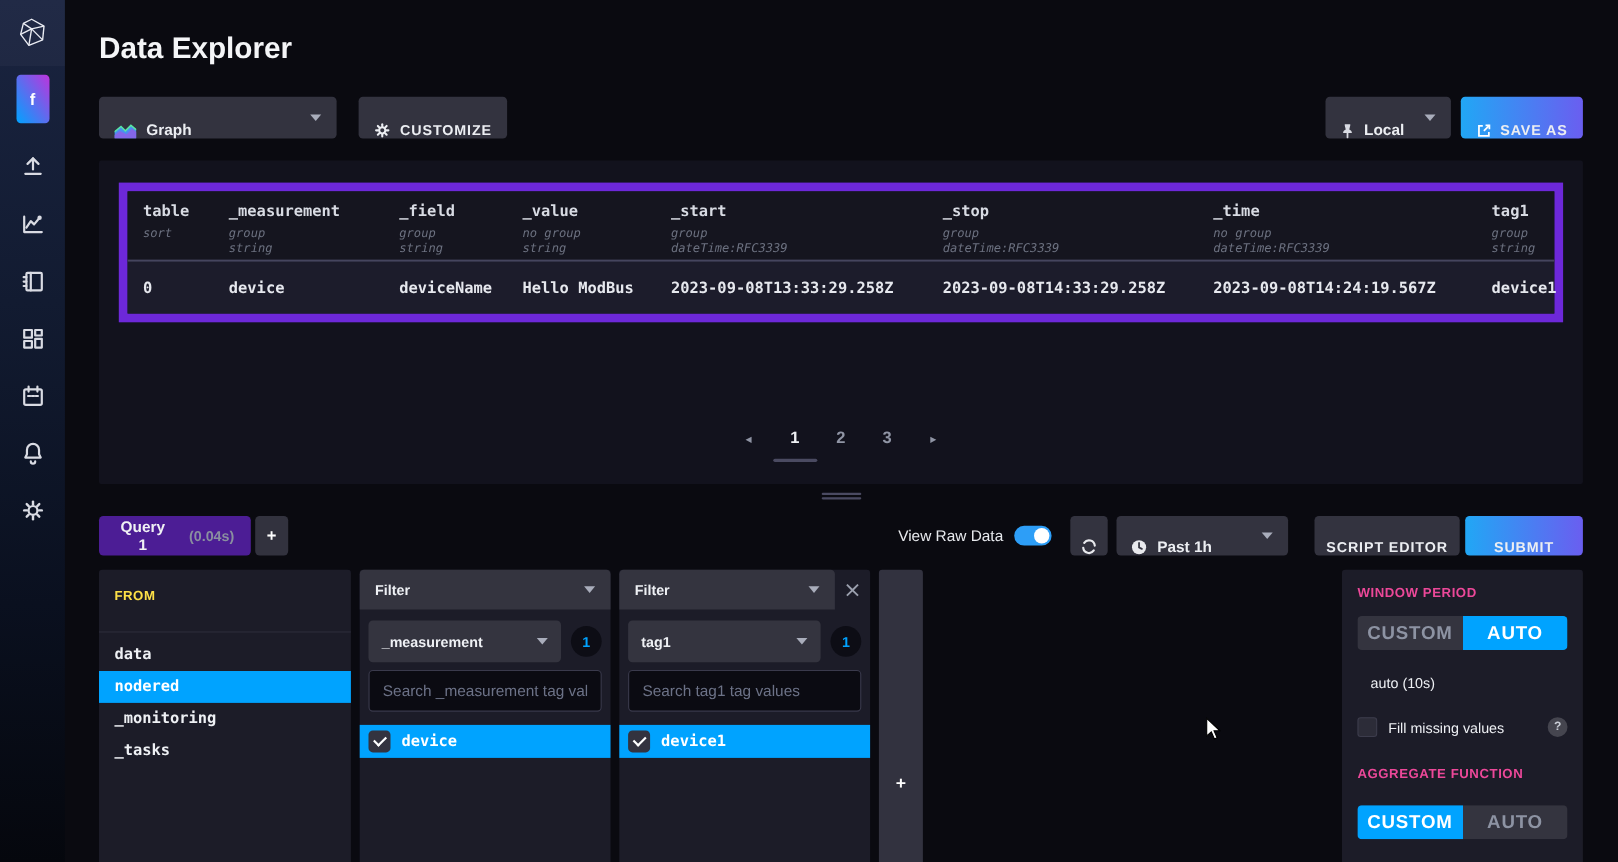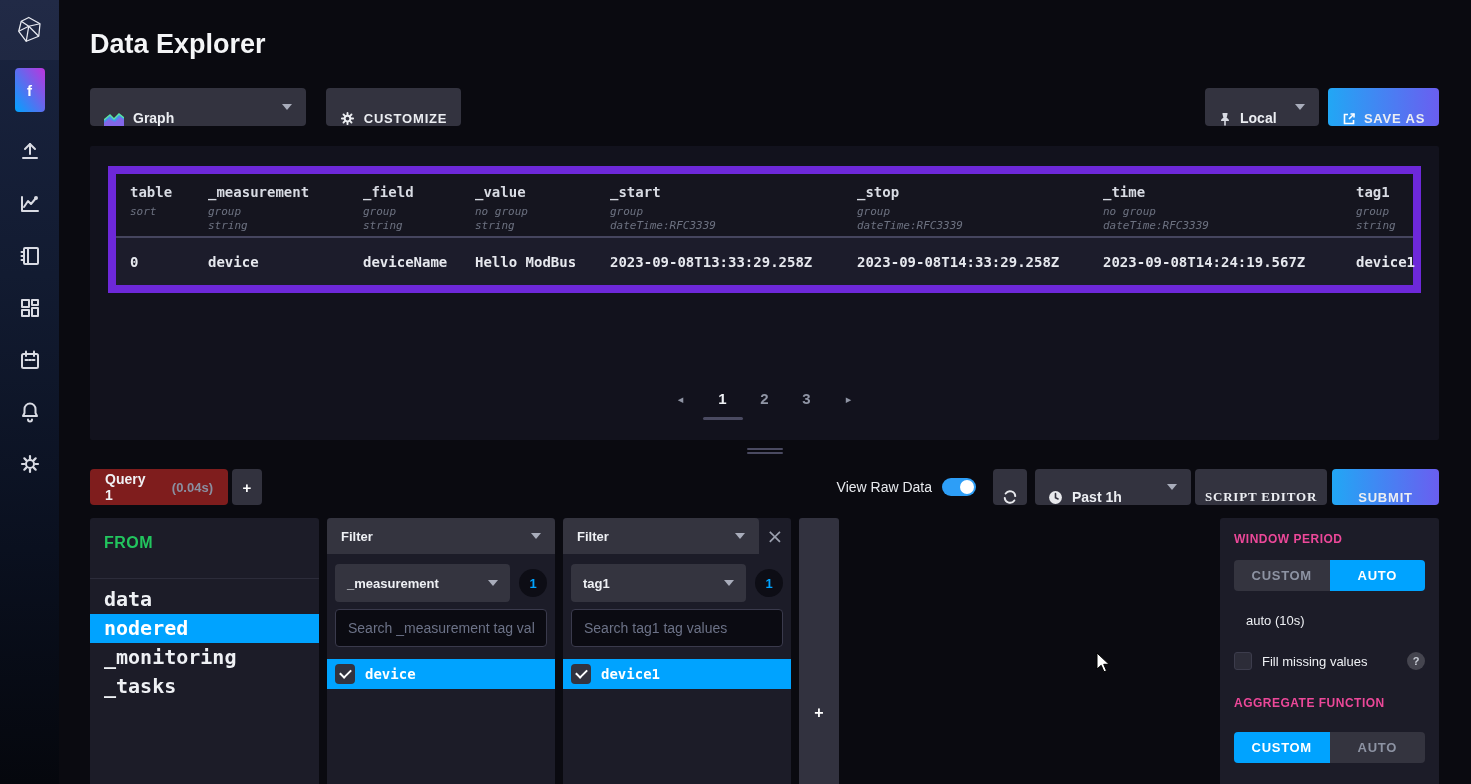--- a/index.html
+++ b/index.html
@@ -58,47 +58,47 @@
     font-family:"DejaVu Sans",sans-serif; cursor:pointer; }
   .page { width:40px; text-align:center; font-size:15px; font-weight:bold; color:#9095a5; cursor:pointer; }
   .page.active { color:#eef0f4; }
   .page .underbar { margin:10px auto 0; height:3px; width:40px; border-radius:2px; background:#4a4a61; }
 
   .handle { width:36px; margin:8px auto 0; cursor:row-resize; }
   .handle div { height:2px; background:#4a4a61; margin-bottom:2px; border-radius:1px; }
 
   
   .qbar { margin-top:15px; display:flex; align-items:center; height:36px; }
-  .qtab { width:138px; height:36px; background:#7f1d1d; border-radius:4px; display:flex;
-    align-items:center; padding:0 15px; gap:17px; cursor:pointer; }
+  .qtab { width:138px; height:36px; background:#4c1d95; border-radius:4px; display:flex;
+    align-items:center; padding:0 15px; gap:17px; cursor:pointer;text-align:center; }
   .qtab .t { color:#f0f1f4; font-weight:bold; font-size:14px; }
   .qtab .d { color:#8a8fa0; font-weight:bold; font-size:13px; }
   .qadd { width:30px; height:36px; margin-left:4px; background:#32323e; border-radius:4px;
     color:#fff; font-size:15px; font-weight:bold; display:flex; align-items:center; justify-content:center; cursor:pointer; }
   .vrd-label { font-size:14px; color:#e8eaee; margin-right:10px; }
   .toggle { width:34px; height:18px; border-radius:9px; background:#2d9ef7; position:relative;
     margin-right:17px; cursor:pointer; }
   .toggle .knob { position:absolute; right:2px; top:2px; width:14px; height:14px; border-radius:50%; background:#fff; }
   .refresh-btn { width:34px; height:36px; justify-content:center; margin-right:8px; }
-  .timerange { width:156px; padding:0 13px; gap:9px; position:relative; font-size:14px; margin-right:4px; height:36px; }
-  .script { width:132px; justify-content:center; font-size:13px; letter-spacing:.8px; margin-right:5px; height:36px;font-family:Liberation Serif, serif; }
+  .timerange { width:156px; padding:0 13px; gap:9px; position:relative; font-size:14px; margin-right:24px; height:36px; }
+  .script { width:132px; justify-content:center; font-size:13px; letter-spacing:.8px; margin-right:5px; height:36px; }
   .submit { width:107px; justify-content:center; font-size:13px; letter-spacing:.8px; height:36px;
     background:linear-gradient(90deg,#21a7f5,#6a5ef0); }
 
   
   .builder { margin-top:13px; display:flex; gap:8px; height:300px; }
   .panel { background:#1c1c28; border-radius:3px 3px 0 0; }
   .from-panel { width:229px; display:flex; flex-direction:column; }
-  .f-title { padding:16px 14px 12px; font-size:16px; font-weight:bold; color:#22c55e; letter-spacing:.5px; }
+  .f-title { padding:16px 14px 12px; font-size:12px; font-weight:bold; color:#fde047; letter-spacing:.5px; }
   .side-pad { padding:0 14px; }
   input.search { width:100%; height:38px; background:#0b0b12; border:1px solid #3a3a4c; border-radius:4px;
     color:#e8eaee; font-size:14px; padding:0 12px; font-family:"Liberation Sans",sans-serif; outline:none; }
   input.search::placeholder { color:#6c7287; }
   .bucket-list { margin-top:14px; border-top:1px solid #2c2c3a; padding-top:6px; }
-  .bucket { height:29px; line-height:29px; padding-left:14px; font-weight:bold; font-size:20px;
+  .bucket { height:29px; line-height:29px; padding-left:14px; font-weight:bold; font-size:14px;
     color:#eef0f4; cursor:pointer; }
   .bucket.selected { background:#00a3ff; color:#fff; }
 
   .filter-panel { width:228px; }
   .fhead-row { display:flex; align-items:center; }
   .fhead { flex:1; height:36px; background:#34343f; border-radius:4px 4px 0 0; display:flex;
     align-items:center; padding:0 14px; color:#eef0f4; font-weight:bold; font-size:13px; position:relative; cursor:pointer; }
   .fhead .caret { position:absolute; right:14px; }
   .fclose { width:32px; text-align:center; color:#9ba0ae; font-size:20px; line-height:20px; cursor:pointer;
     font-family:"DejaVu Sans",sans-serif; }
@@ -117,21 +117,21 @@
     border-left:2px solid #fff; border-bottom:2px solid #fff; transform:rotate(-45deg); }
   .vlabel { font-weight:bold; font-size:14px; color:#fff; }
 
   .addcol { width:40px; background:#32323f; border-radius:3px 3px 0 0; position:relative; }
   .addbtn { position:absolute; top:186px; left:0; width:40px; text-align:center; color:#fff;
     font-size:16px; font-weight:bold; cursor:pointer; }
 
   .options-panel { width:219px; padding:14px; }
   .opt-title { font-size:12px; font-weight:bold; color:#ec4899; letter-spacing:.5px; }
   .seg { margin-top:14px; display:flex; height:31px; border-radius:4px; overflow:hidden; }
-  .seg > div { flex:1; display:flex; align-items:center; justify-content:center; font-size:13px;
+  .seg > div { flex:1; display:flex; align-items:center; justify-content:center; font-size:17px;
     font-weight:bold; letter-spacing:.7px; cursor:pointer;text-align:right; }
   .seg .on { background:#00a3ff; color:#fff; }
   .seg .off { background:#34343f; color:#8d93a3; }
   .auto-text { margin:22px 0 0 12px; font-size:13px; color:#eef0f4; }
   .fill-row { margin-top:24px; display:flex; align-items:center; }
   .fill-cb { width:18px; height:18px; background:#2c2c38; border:1px solid #3c3c4c; border-radius:3px; cursor:pointer; }
   .fill-label { margin-left:10px; font-size:13px; color:#eef0f4; }
   .help { margin-left:auto; width:18px; height:18px; border-radius:50%; background:#45454f; color:#c9cdd6;
     font-size:11px; font-weight:bold; display:flex; align-items:center; justify-content:center; }
   .opt-title.second { margin-top:26px; }

